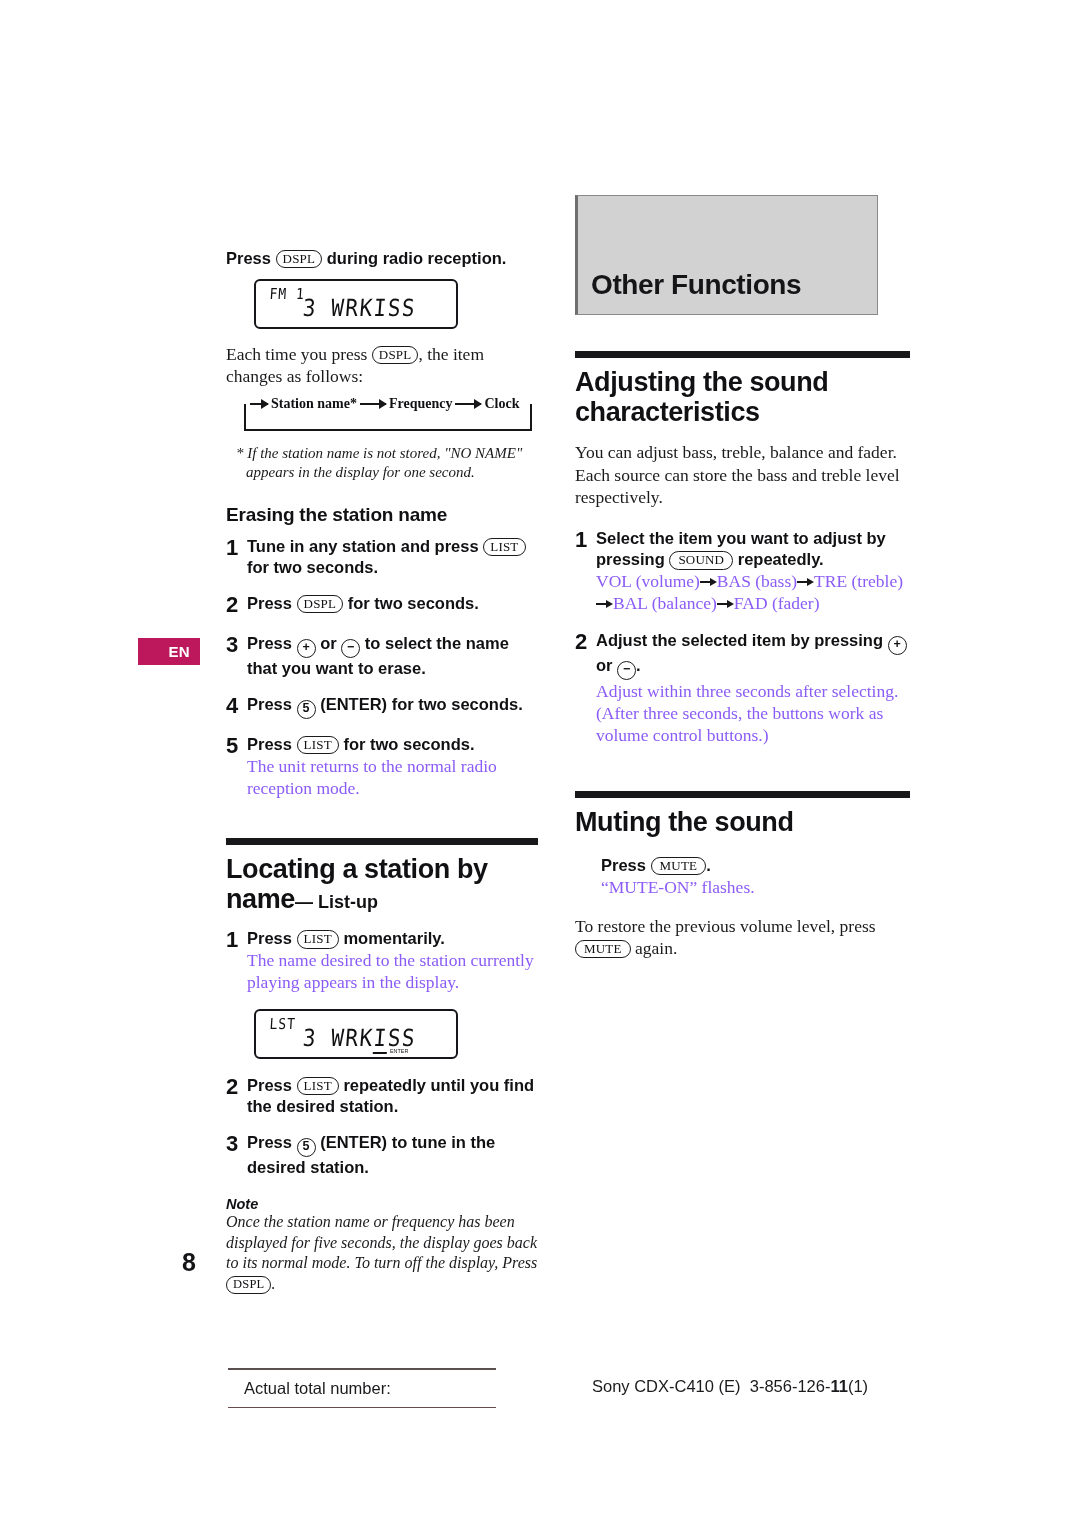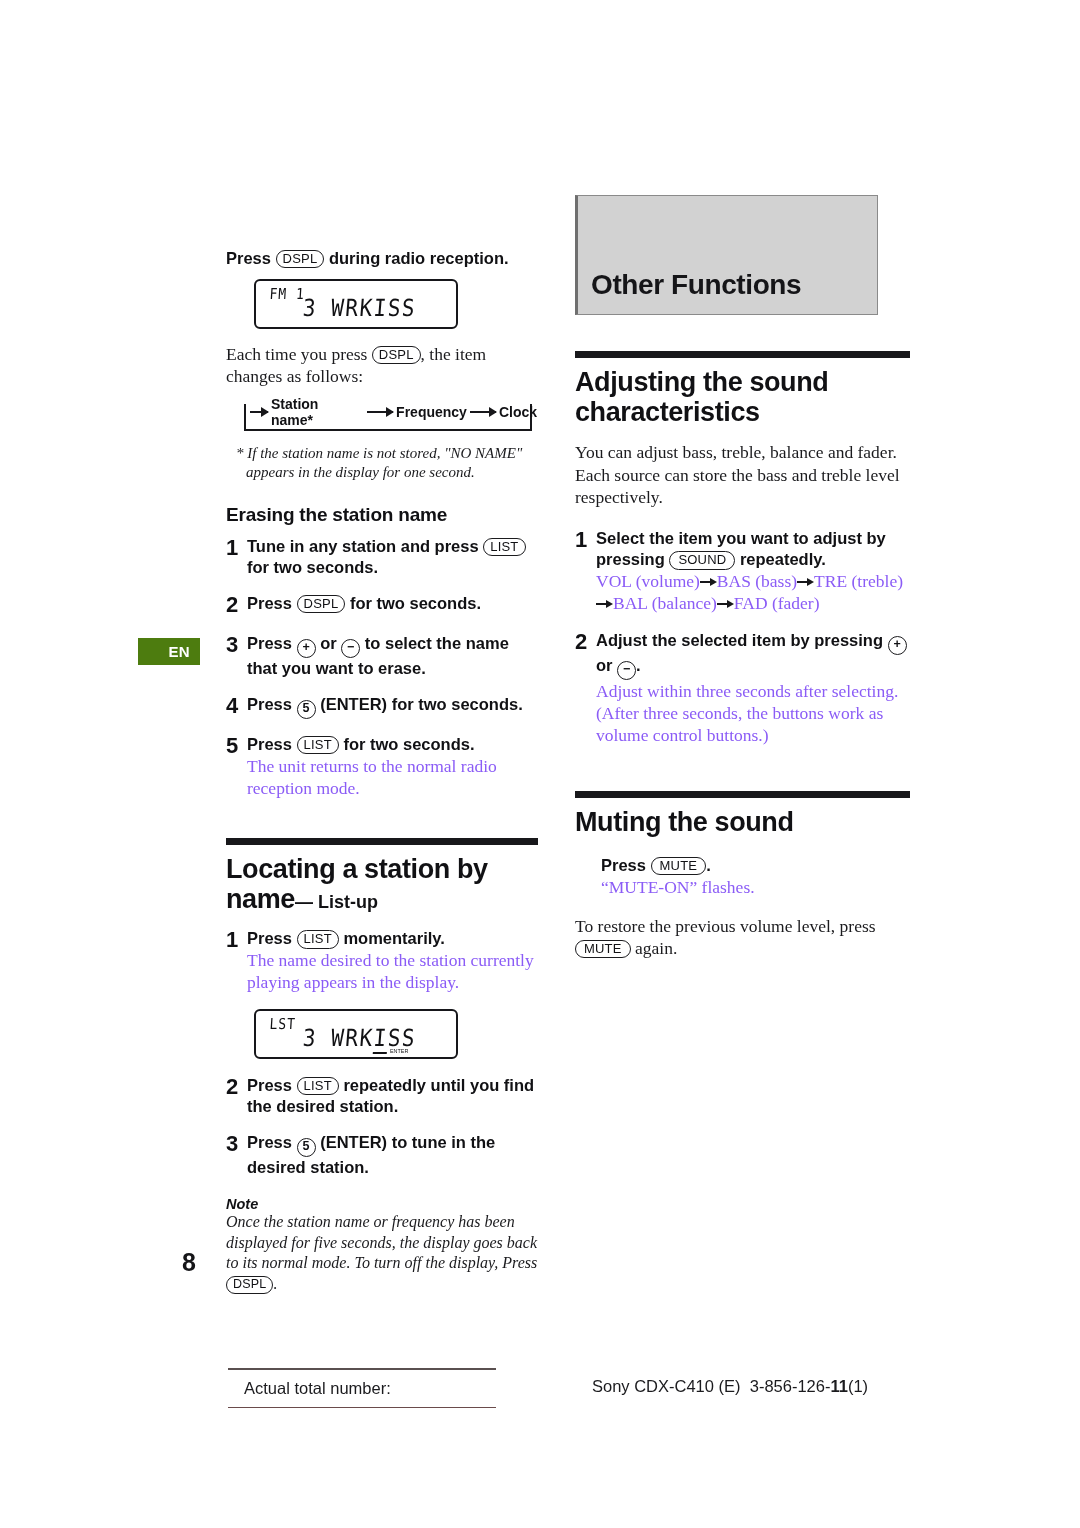--- a/index.html
+++ b/index.html
@@ -124,21 +124,21 @@
     margin-top: 1px;
     color: #8b5cf6;
   }
 
   
   .btn-pill {
     display: inline-block;
     border: 1.6px solid #1b1b1e;
     border-radius: 999px;
     padding: 0px 6px 1px 6px;
-    font-family: Liberation Sans, sans-serif;
+    font-family: Liberation Serif, serif;
     font-weight: normal;
     font-size: 13px;
     line-height: 1.18;
     letter-spacing: 0.2px;
     vertical-align: 1px;
     white-space: nowrap;
     color: #111114;
   }
   .btn-pill.wide { padding: 0px 8px 1px 8px; }
   .btn-circ {
@@ -202,21 +202,21 @@
   
   .flow-wrap {
     position: relative;
     margin: 8px 0 6px 18px;
     width: 296px;
     height: 42px;
   }
   .flow-row {
     display: flex;
     align-items: center;
-    font-family: Liberation Sans, sans-serif;
+    font-family: Liberation Serif, serif;
     font-weight: bold;
     font-size: 14px;
     color: #111114;
     position: absolute;
     top: 0;
     left: 6px;
   }
   .flow-row .arrow {
     display: inline-block;
     position: relative;
@@ -272,21 +272,21 @@
   }
   .note-body .btn-pill { font-style: normal; font-size: 12.5px; }
 
   
   .en-tab {
     position: absolute;
     left: 138px;
     top: 638px;
     width: 62px;
     height: 27px;
-    background: #4d7c0f;
+    background: #be185d;
     color: #ffffff;
     font-family: "Liberation Sans", sans-serif;
     font-weight: bold;
     font-size: 15px;
     display: flex;
     align-items: center;
     justify-content: flex-end;
     padding-right: 10px;
     box-sizing: border-box;
     letter-spacing: 0.3px;

